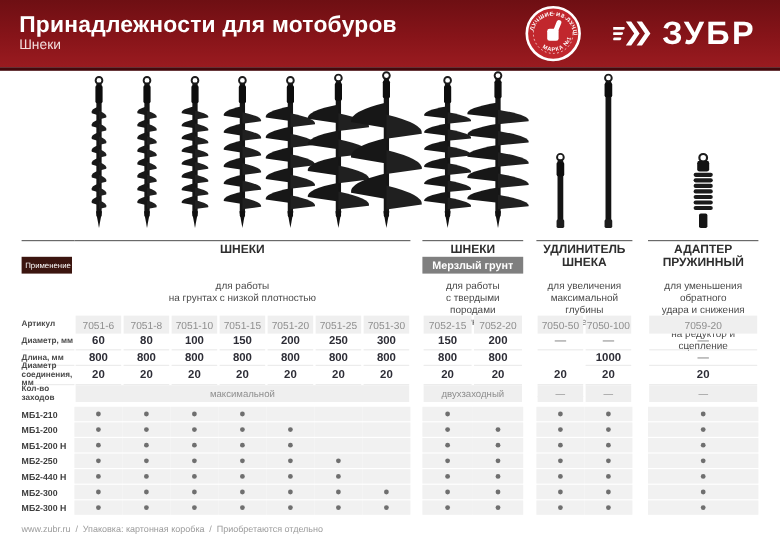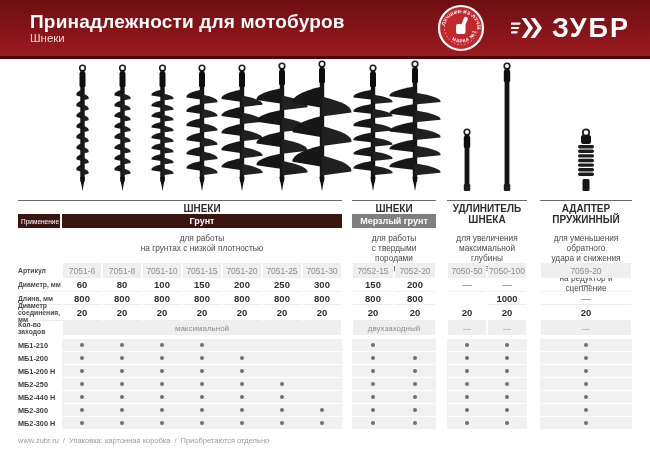--- a/index.html
+++ b/index.html
@@ -3,21 +3,21 @@
 <meta charset="utf-8">
 <style>
   html,body{margin:0;padding:0;background:#fff;}
   .page{position:relative;width:650px;height:459px;overflow:hidden;background:#fff;
         font-family:"Liberation Sans",sans-serif;
         --cols:44px repeat(7,40px) 10px 42px 42px 11px 40px 40px 13px 92px;}
   
   .banner{height:59px;background:linear-gradient(180deg,#6e0f13 0%,#871419 55%,#9a1b20 100%);
           border-bottom:3px solid #45090d;display:flex;align-items:center;
           padding:0 16px;box-sizing:border-box;}
-  .banner-text{flex:1;margin-left:14px;}
+  .banner-text{flex:1;}
   .title{color:#fff;font-size:19px;font-weight:bold;letter-spacing:.2px;line-height:21px;}
   .subtitle{color:#f2dcdc;font-size:11.5px;line-height:13px;}
   .banner-right{display:flex;align-items:center;gap:26px;padding-right:4px;}
   .brand{color:#fff;font-size:27px;font-weight:bold;letter-spacing:2px;line-height:27px;}
   .brand-wrap{display:flex;align-items:center;gap:7px;}
   
   .products{display:grid;grid-template-columns:var(--cols);height:141px;
             padding:0 18px;align-items:end;}
   .prod-slot{display:flex;justify-content:center;align-items:flex-end;height:100%;padding-bottom:4px;box-sizing:border-box;}
   
@@ -305,21 +305,20 @@
             <rect x="5" y="40" width="16" height="3.4" rx="1.7" fill="#1b1b1b"></rect>
             <rect x="5" y="44.599999999999994" width="16" height="3.4" rx="1.7" fill="#1b1b1b"></rect>
             <rect x="9.5" y="51" width="7" height="12" rx="1.5" fill="#151515"></rect>
           </svg></span>
       </div>
     </div>
 
   <div class="spec" id="spec-grid">
       <div class="topline" style="grid-area: 1 / 1 / auto / 2;"></div>
       <div class="sec-title" style="grid-area: 1 / 2 / auto / 9;">ШНЕКИ</div>
-      <div class="bar" style="background: rgb(59, 21, 15); grid-area: 2 / 2 / auto / 9;">Грунт</div>
       <div class="sec-title" style="grid-area: 1 / 10 / auto / 12;">ШНЕКИ</div>
       <div class="bar" style="background: rgb(127, 127, 127); grid-area: 2 / 10 / auto / 12;">Мерзлый грунт</div>
       <div class="sec-title twoline" style="grid-area: 1 / 16 / 3 / 17;">АДАПТЕР
 ПРУЖИННЫЙ</div>
       <div class="sec-title twoline" style="grid-area: 1 / 13 / 3 / 15;">УДЛИНИТЕЛЬ
 ШНЕКА</div>
       <div class="app-label" style="background: rgb(59, 21, 15); grid-area: 2 / 1 / auto / 2;">Применение</div>
       <div class="desc" style="grid-area: 3 / 2 / auto / 9;">для работы
 на грунтах с низкой плотностью</div>
       <div class="desc" style="grid-area: 3 / 10 / auto / 12;">для работы

